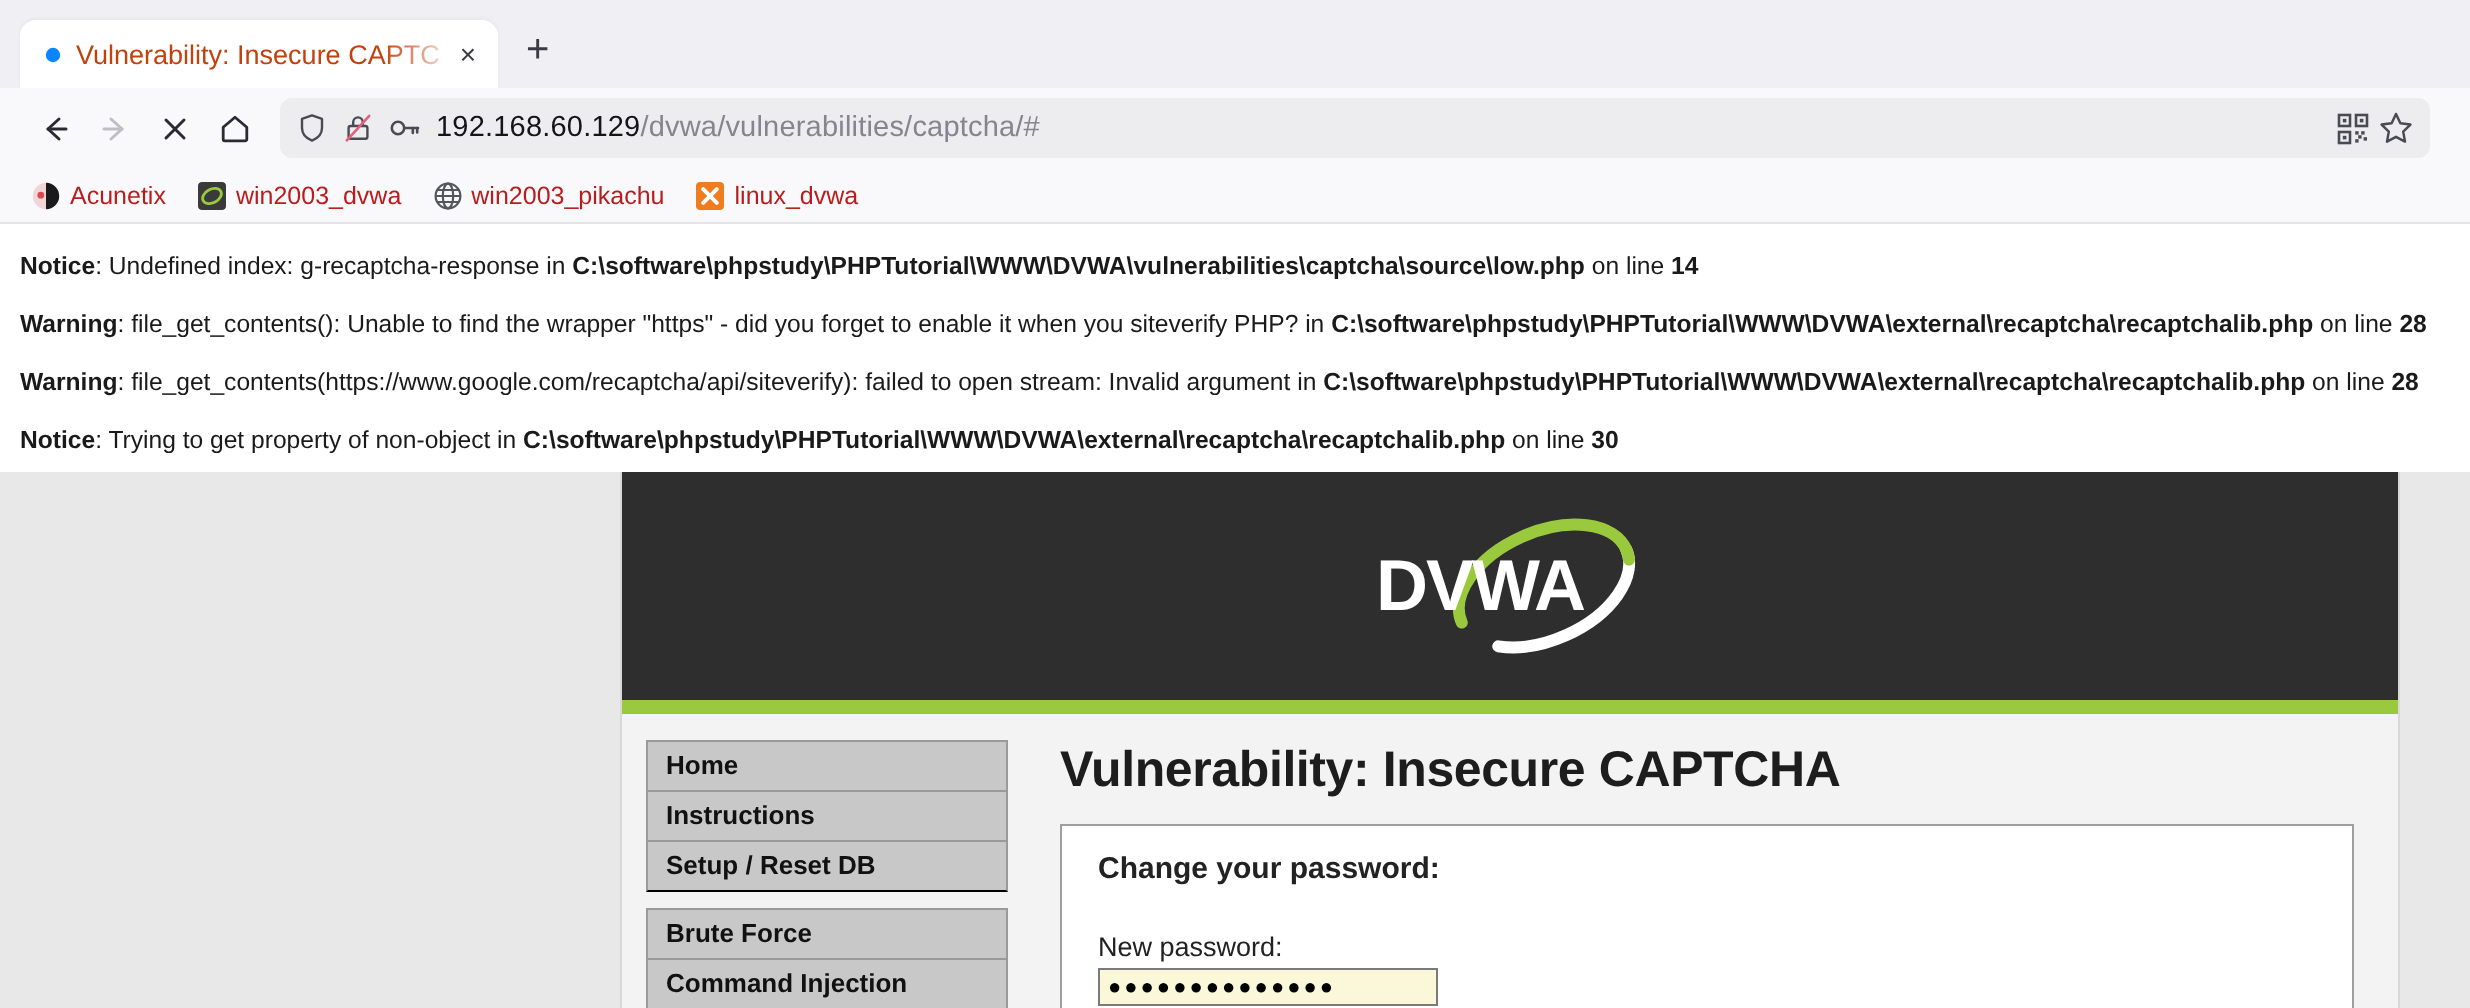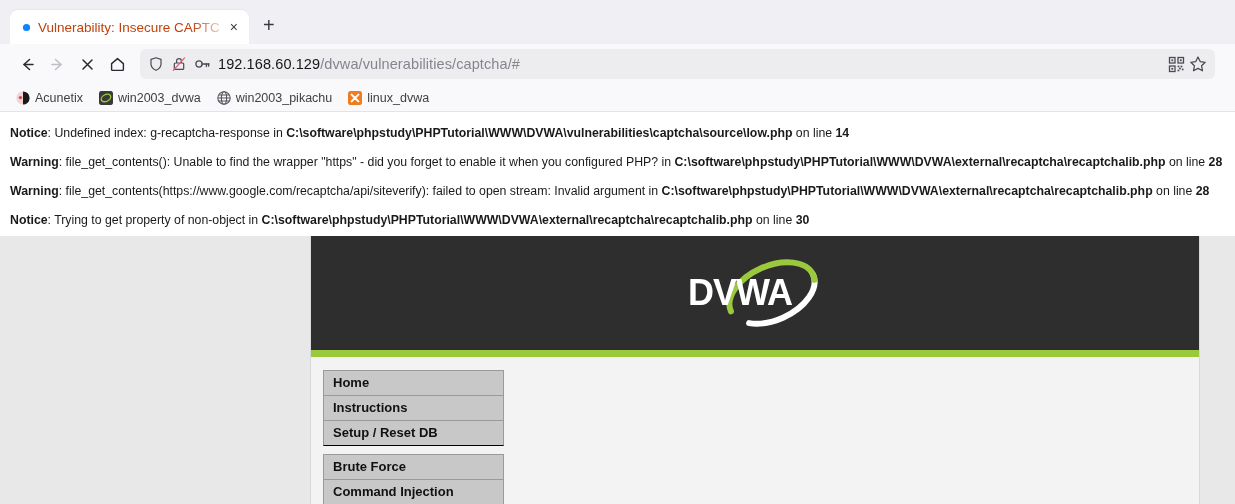--- a/index.html
+++ b/index.html
@@ -56,21 +56,21 @@
   .urlright{display:flex;align-items:center;gap:4px;}
 
   
   .bookmarks{
     height:28px;background:#f9f9fb;display:flex;align-items:center;
     padding:0 10px;box-sizing:border-box;gap:4px;
     border-bottom:1px solid #e4e4e7;
   }
   .bm{
     display:flex;align-items:center;gap:5px;padding:3px 6px;border-radius:4px;
-    cursor:pointer;font-size:12.5px;color:#404040;white-space:nowrap;
+    cursor:pointer;font-size:12.5px;color:#b91c1c;white-space:nowrap;
   }
   .bm-ico{width:14px;height:14px;flex:0 0 auto;display:block;border-radius:2px;}
 
   
   .viewport{
     position:absolute;left:0;top:113px;width:1235px;height:461px;
     background:#ffffff;overflow:hidden;
   }
   .php-errors{
     padding:6px 6px 2px 6px;background:#ffffff;
@@ -251,21 +251,21 @@
         <path d="M3.6 3.6 L10.4 10.4 M10.4 3.6 L3.6 10.4" stroke="#ffffff" stroke-width="2" stroke-linecap="round"></path>
       </svg>
       <span>linux_dvwa</span>
     </div>
   </div>
 
   <div class="viewport">
 
     <div class="php-errors">
       <div class="php-line"><b>Notice</b><span>: Undefined index: g-recaptcha-response in </span><b>C:\software\phpstudy\PHPTutorial\WWW\DVWA\vulnerabilities\captcha\source\low.php</b><span> on line </span><b>14</b></div>
-      <div class="php-line"><b>Warning</b><span>: file_get_contents(): Unable to find the wrapper "https" - did you forget to enable it when you configured PHP? in </span><b>C:\software\phpstudy\PHPTutorial\WWW\DVWA\external\recaptcha\recaptchalib.php</b><span> on line </span><b>28</b></div>
+      <div class="php-line"><b>Warning</b><span>: file_get_contents(): Unable to find the wrapper "https" - did you forget to enable it when you siteverify PHP? in </span><b>C:\software\phpstudy\PHPTutorial\WWW\DVWA\external\recaptcha\recaptchalib.php</b><span> on line </span><b>28</b></div>
       <div class="php-line"><b>Warning</b><span>: file_get_contents(https://www.google.com/recaptcha/api/siteverify): failed to open stream: Invalid argument in </span><b>C:\software\phpstudy\PHPTutorial\WWW\DVWA\external\recaptcha\recaptchalib.php</b><span> on line </span><b>28</b></div>
       <div class="php-line"><b>Notice</b><span>: Trying to get property of non-object in </span><b>C:\software\phpstudy\PHPTutorial\WWW\DVWA\external\recaptcha\recaptchalib.php</b><span> on line </span><b>30</b></div>
     </div>
 
     <svg class="arrow-annot" viewBox="0 0 52 26">
       <path d="M48 2 L10 23" stroke="#e8202a" stroke-width="2.6" stroke-linecap="round" fill="none"></path>
       <path d="M6 25.5 L19 18.5 L16.5 13 Z" fill="#e8202a"></path>
     </svg>
 
     <div class="dvwa-bg"></div>
@@ -291,20 +291,29 @@
             <div class="menu-item">Instructions</div>
             <div class="menu-item">Setup / Reset DB</div>
           </div>
           <div class="menu-group">
             <div class="menu-item">Brute Force</div>
             <div class="menu-item">Command Injection</div>
 
           </div>
         </div>
 
+        <div class="dvwa-main">
+          <div class="dvwa-h1">Vulnerability: Insecure CAPTCHA</div>
+          <div class="vuln-box">
+            <div class="vuln-h3">Change your password:</div>
+            <div class="field-label">New password:</div>
+            <div class="pw-input">●●●●●●●●●●●●●●</div>
+
+          </div>
+        </div>
 
       </div>
     </div>
 
     <div class="watermark">CSDN @AI_SumSky</div>
   </div>
 
 </div>
 
 </body></html>

